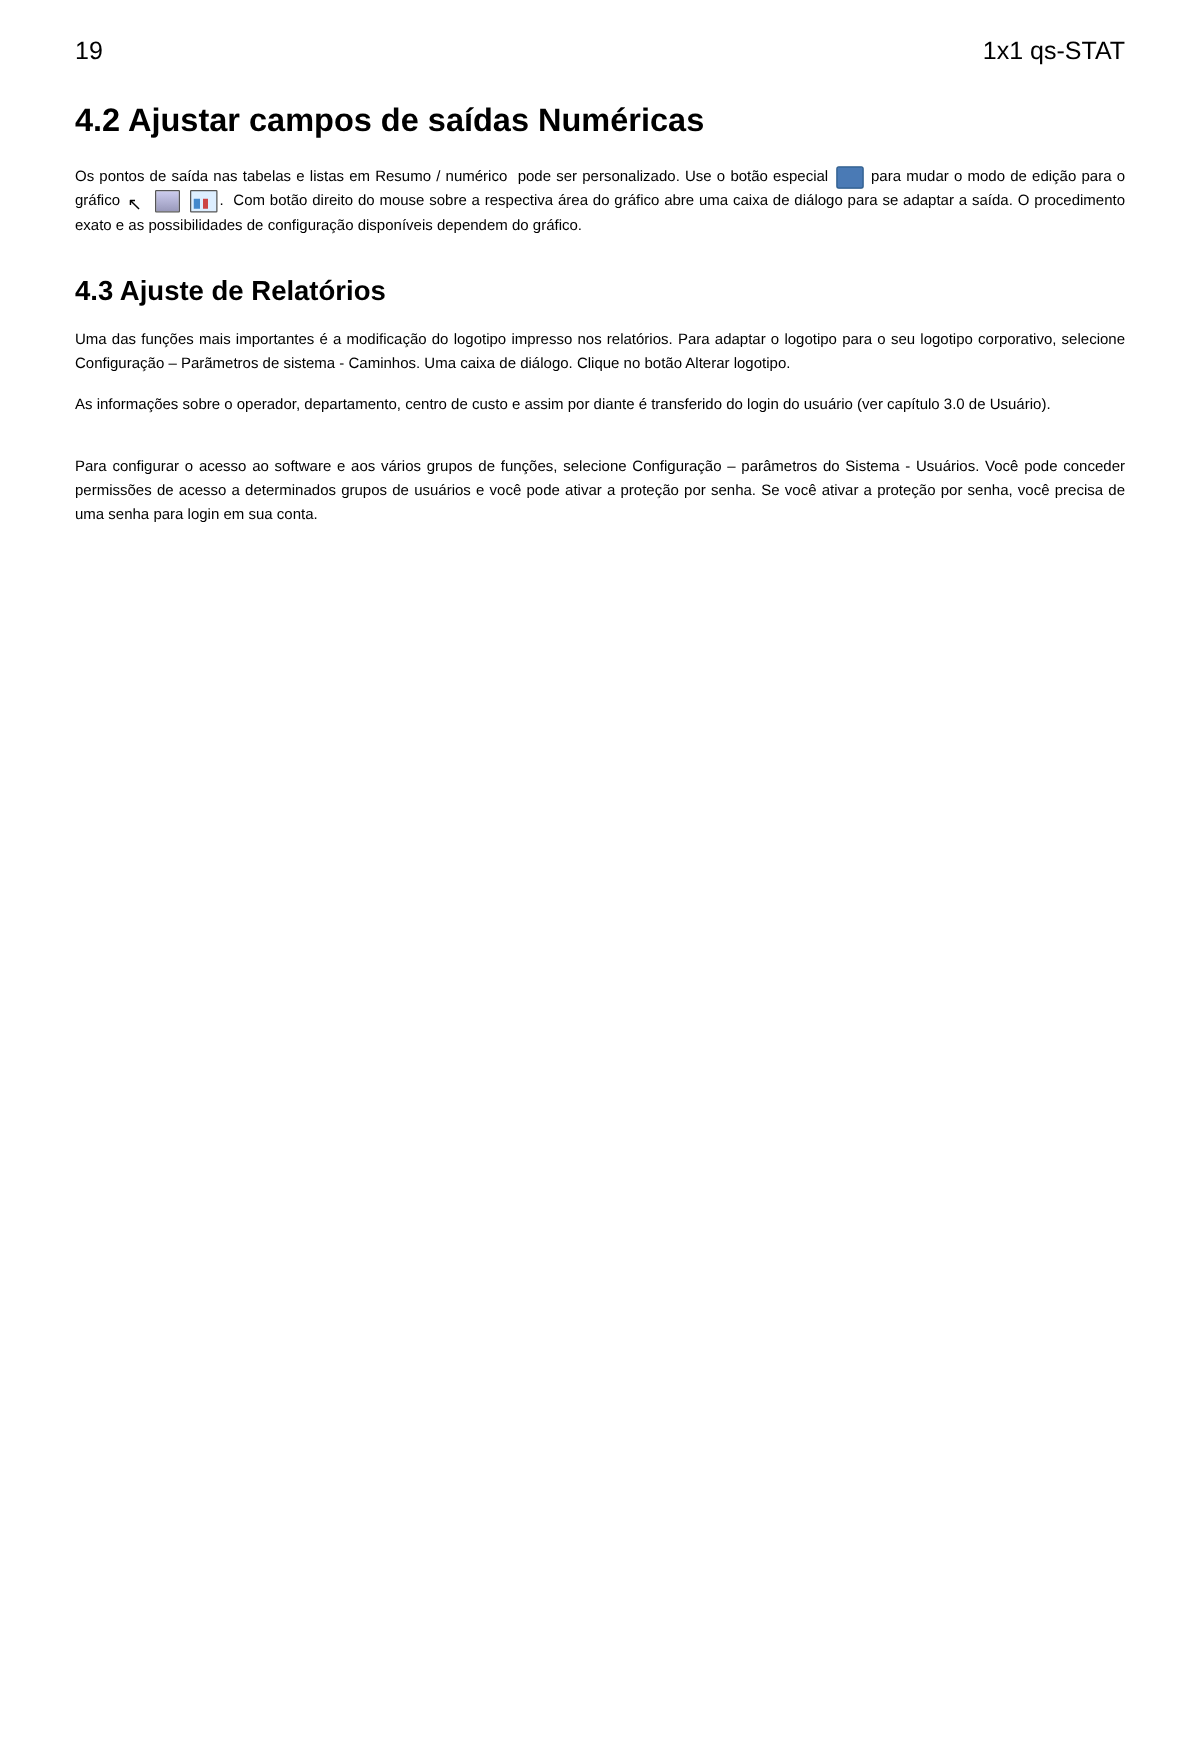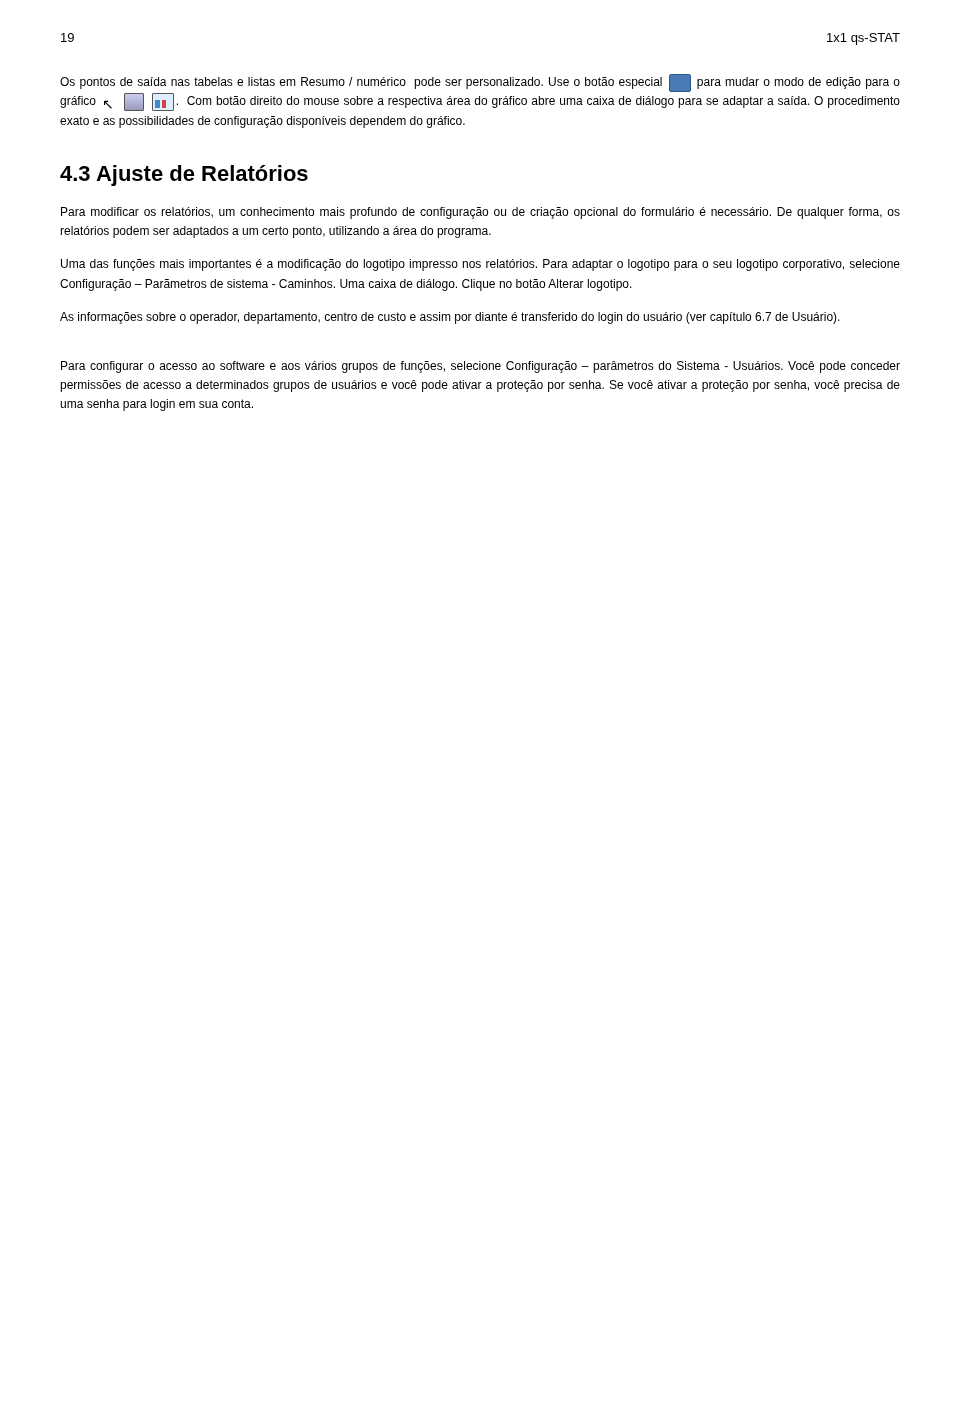--- a/index.html
+++ b/index.html
@@ -16,21 +16,21 @@
       width: 960px;
       min-height: 1408px;
       padding: 30px 60px 40px 60px;
     }
 
     .page-header {
       display: flex;
       justify-content: space-between;
       align-items: center;
       margin-bottom: 28px;
-      font-size: 13px;
+      font-size: 20px;
     }
 
     h1.section-title {
       font-size: 26px;
       font-weight: bold;
       margin-bottom: 20px;
       margin-top: 10px;
     }
 
     h2.subsection-title {
@@ -119,40 +119,38 @@
   </style>
 </head>
 <body>
 
 <div class="page-header">
   <span>19</span>
   <span>1x1 qs-STAT</span>
 </div>
 
 <div class="section-content">
+  <h1 class="section-title">4.2  Ajustar campos de saídas Numéricas</h1>
 
   <p class="body-text">
     Os pontos de saída nas tabelas e listas em Resumo / numérico&nbsp; pode ser personalizado. Use o botão especial&nbsp;<span class="inline-icon"><span class="icon-special"></span></span>&nbsp;para mudar o modo de edição para o gráfico&nbsp;<span class="inline-icon"><span class="icon-cursor"></span></span>&nbsp;<span class="inline-icon"><span class="icon-grid"></span></span>&nbsp;<span class="inline-icon"><span class="icon-chart"></span></span>.&nbsp; Com botão direito do mouse sobre a respectiva área do gráfico abre uma caixa de diálogo para se adaptar a saída. O procedimento exato e as possibilidades de configuração disponíveis dependem do gráfico.
   </p>
 </div>
 
 <div class="section-content">
   <h2 class="subsection-title">4.3   Ajuste de Relatórios</h2>
 
   <div class="subsection-content">
-    <p class="body-text">
-      Para modificar os relatórios, um conhecimento mais profundo de configuração ou de criação opcional do formulário é necessário. De qualquer forma, os relatórios podem ser adaptados a um certo ponto, utilizando a área do programa.
-    </p>
 
     <p class="body-text">
       Uma das funções mais importantes é a modificação do logotipo impresso nos relatórios. Para adaptar o logotipo para o seu logotipo corporativo, selecione Configuração – Parãmetros de sistema - Caminhos. Uma caixa de diálogo. Clique no botão Alterar logotipo.
     </p>
 
     <p class="body-text">
-      As informações sobre o operador, departamento, centro de custo e assim por diante é transferido do login do usuário (ver capítulo 6.7 de Usuário).
+      As informações sobre o operador, departamento, centro de custo e assim por diante é transferido do login do usuário (ver capítulo 3.0 de Usuário).
     </p>
   </div>
 </div>
 
 <div class="section-content">
 
   <div class="subsection-content">
     <p class="body-text">
       Para configurar o acesso ao software e aos vários grupos de funções, selecione Configuração – parâmetros do Sistema - Usuários. Você pode conceder permissões de acesso a determinados grupos de usuários e você pode ativar a proteção por senha. Se você ativar a proteção por senha, você precisa de uma senha para login em sua conta.
     </p>

